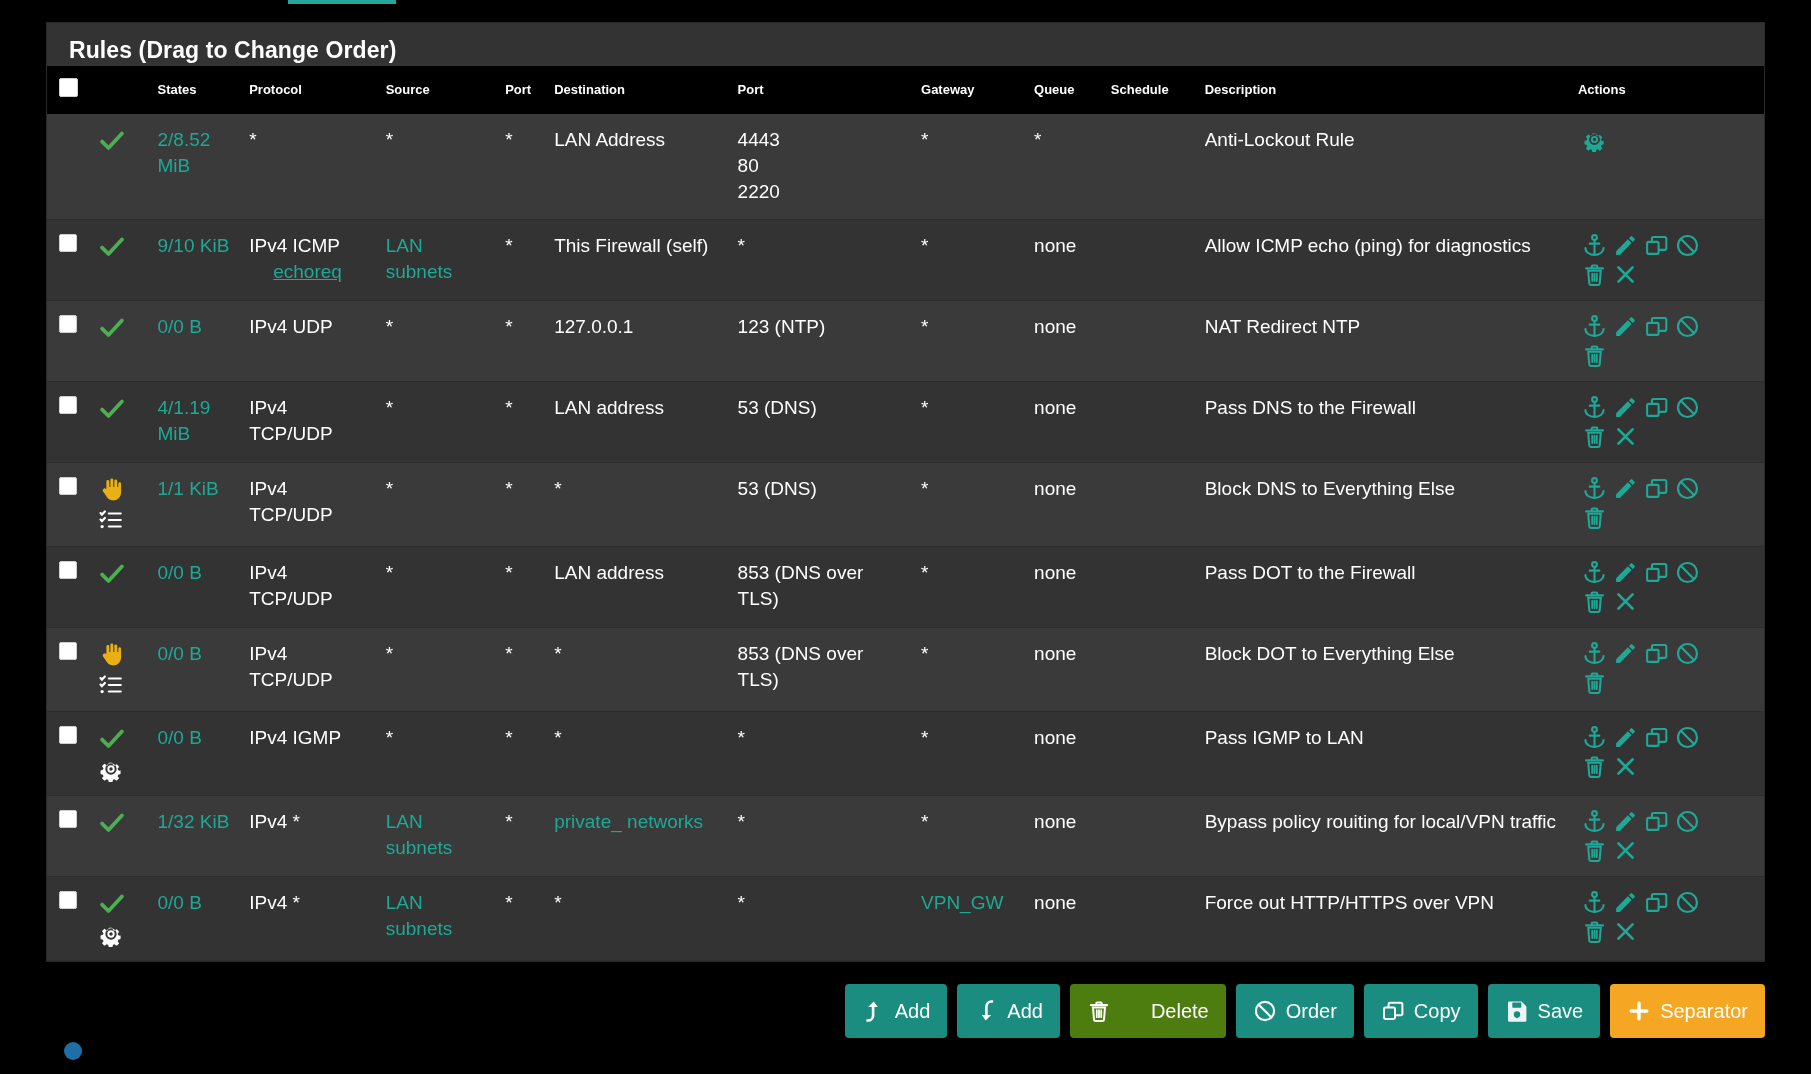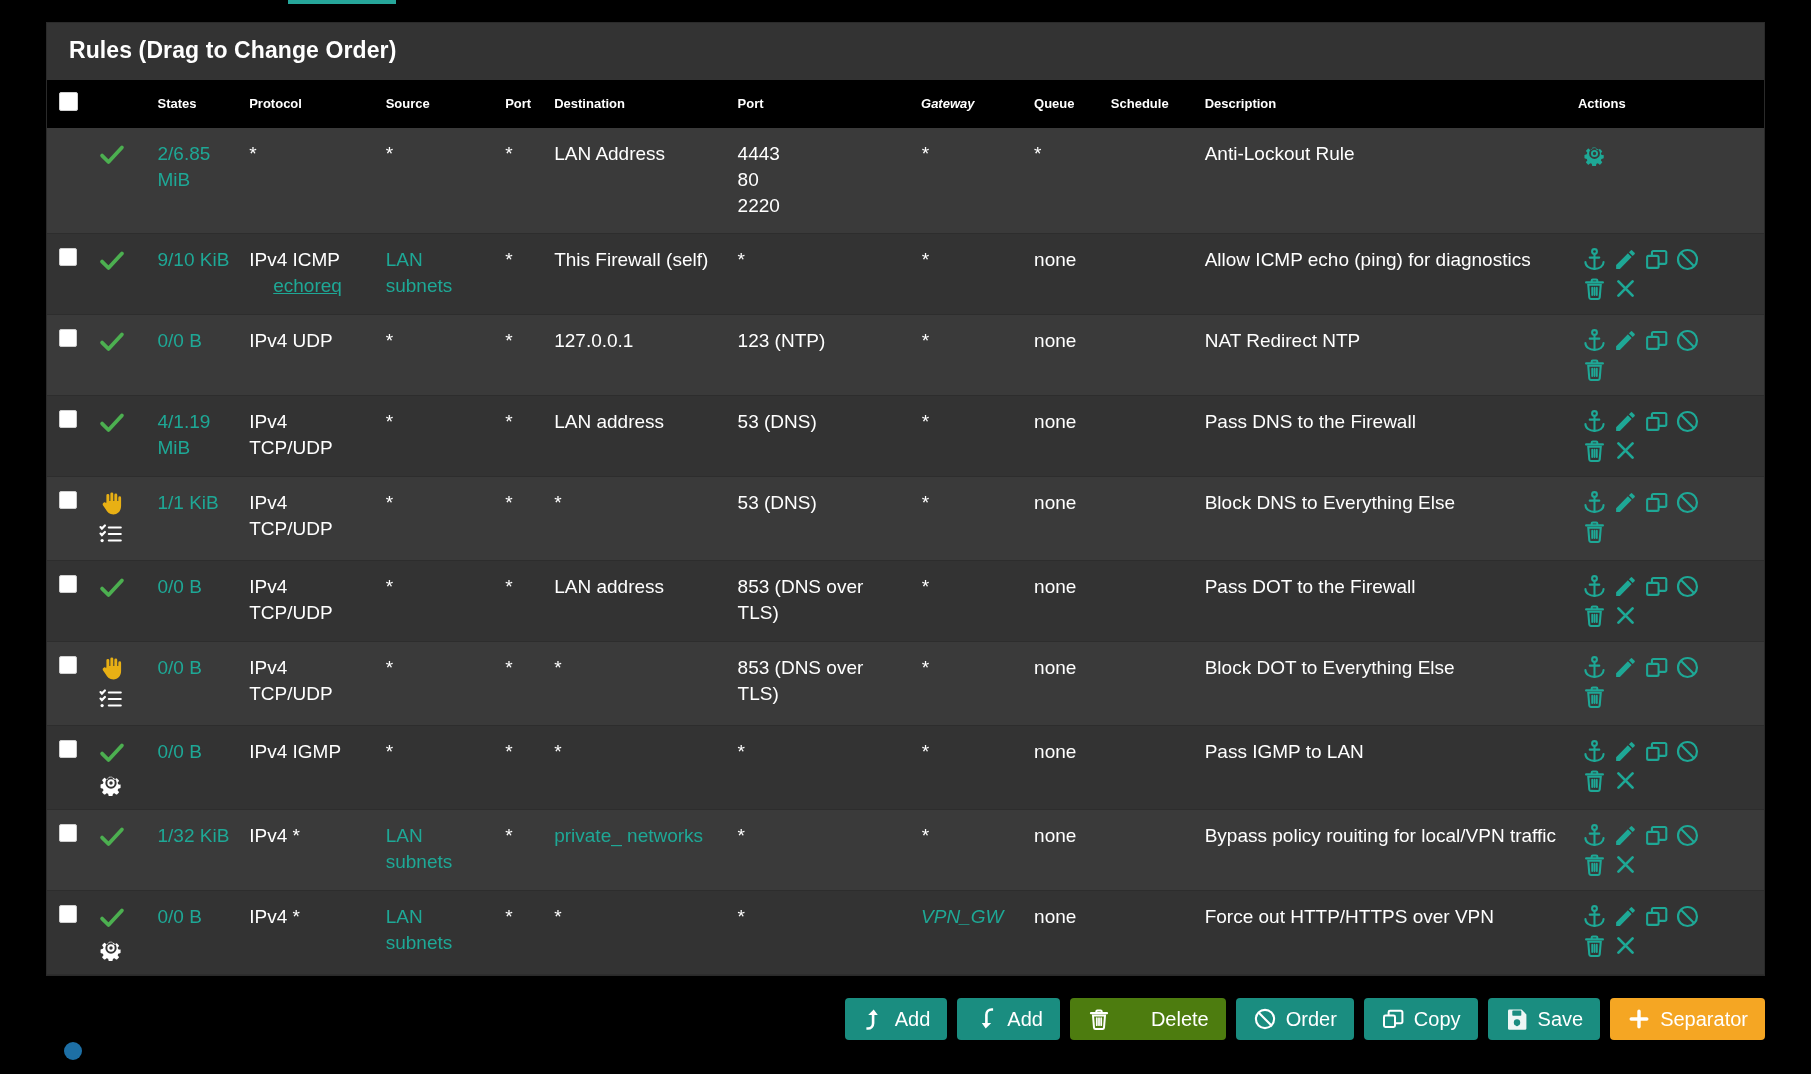--- a/index.html
+++ b/index.html
@@ -24,21 +24,21 @@
   .panel {
     margin: 14px 46px 0 46px;
     background: #1f1f1f;
     border: 1px solid #2a2a2a;
   }
   .panel-heading {
     background: #333333;
     color: #ffffff;
     font-size: 23px;
     font-weight: bold;
-    padding: 14px 22px 16px 22px;
+    padding: 14px 22px 2px 22px;
     letter-spacing: 0.1px;
   }
   table.rules {
     width: 100%;
     border-collapse: collapse;
     table-layout: fixed;
   }
   table.rules thead th {
     background: #000000;
     color: #ffffff;
@@ -63,21 +63,21 @@
 
   
   .c-chk   { width: 42px;  padding-left: 12px !important; }
   .c-icon  { width: 56px;  }
   .c-states{ width: 86px;  }
   .c-proto { width: 128px; }
   .c-src   { width: 112px; }
   .c-sport { width: 46px;  }
   .c-dst   { width: 172px; }
   .c-dport { width: 172px; }
-  .c-gw    { width: 106px; font-style: italic; }
+  .c-gw    { width: 106px; }
   .c-queue { width: 72px;  }
   .c-sched { width: 88px;  }
   .c-desc  { width: 350px; }
   .c-act   { width: 180px; margin-left: 28px; }
 
   .chk {
     width: 18px; height: 18px;
     background: #ffffff;
     border: 1px solid #cfcfcf;
     display: inline-block;
@@ -106,21 +106,21 @@
   .btnbar {
     margin: 22px 46px 0 46px;
     display: flex;
     justify-content: flex-end;
     gap: 10px;
   }
   .btn {
     display: inline-flex;
     align-items: center;
     gap: 9px;
-    padding: 9px 17px;
+    padding: 15px 17px;
     border: none;
     border-radius: 4px;
     font-size: 20px;
     color: #ffffff;
     cursor: pointer;
     font-family: "Liberation Sans", sans-serif;
   }
   .btn-teal   { background: #1a8d80; }
   .btn-red    { background: #4d7c0f; gap: 40px; }
   .btn-orange { background: #f5a623; }
@@ -169,21 +169,21 @@
           <td class="c-chk"></td>
           <td class="c-icon">
             <div class="icon-stack">
               <span>
                 <svg xmlns="http://www.w3.org/2000/svg" width="28" height="28" viewBox="0 0 24 24">
                   <path d="M3.5 12.5 L9 18 L20.5 5.5" fill="none" stroke="#4caf50" stroke-width="3.2" stroke-linecap="round" stroke-linejoin="round"></path>
                 </svg>
               </span>
             </div>
           </td>
-          <td class="c-states"><span class="statecell">2/6.85 MiB</span></td>
+          <td class="c-states"><span class="statecell">2/8.52 MiB</span></td>
           <td class="c-proto"><span class="white">*</span></td>
           <td class="c-src"><span class="white">*</span></td>
           <td class="c-sport"><span class="white">*</span></td>
           <td class="c-dst"><span class="white">LAN Address</span></td>
           <td class="c-dport">
             <div class="white">4443</div>
             <div class="white">80</div>
             <div class="white">2220</div>
           </td>
           <td class="c-gw"><span class="white">*</span></td>

